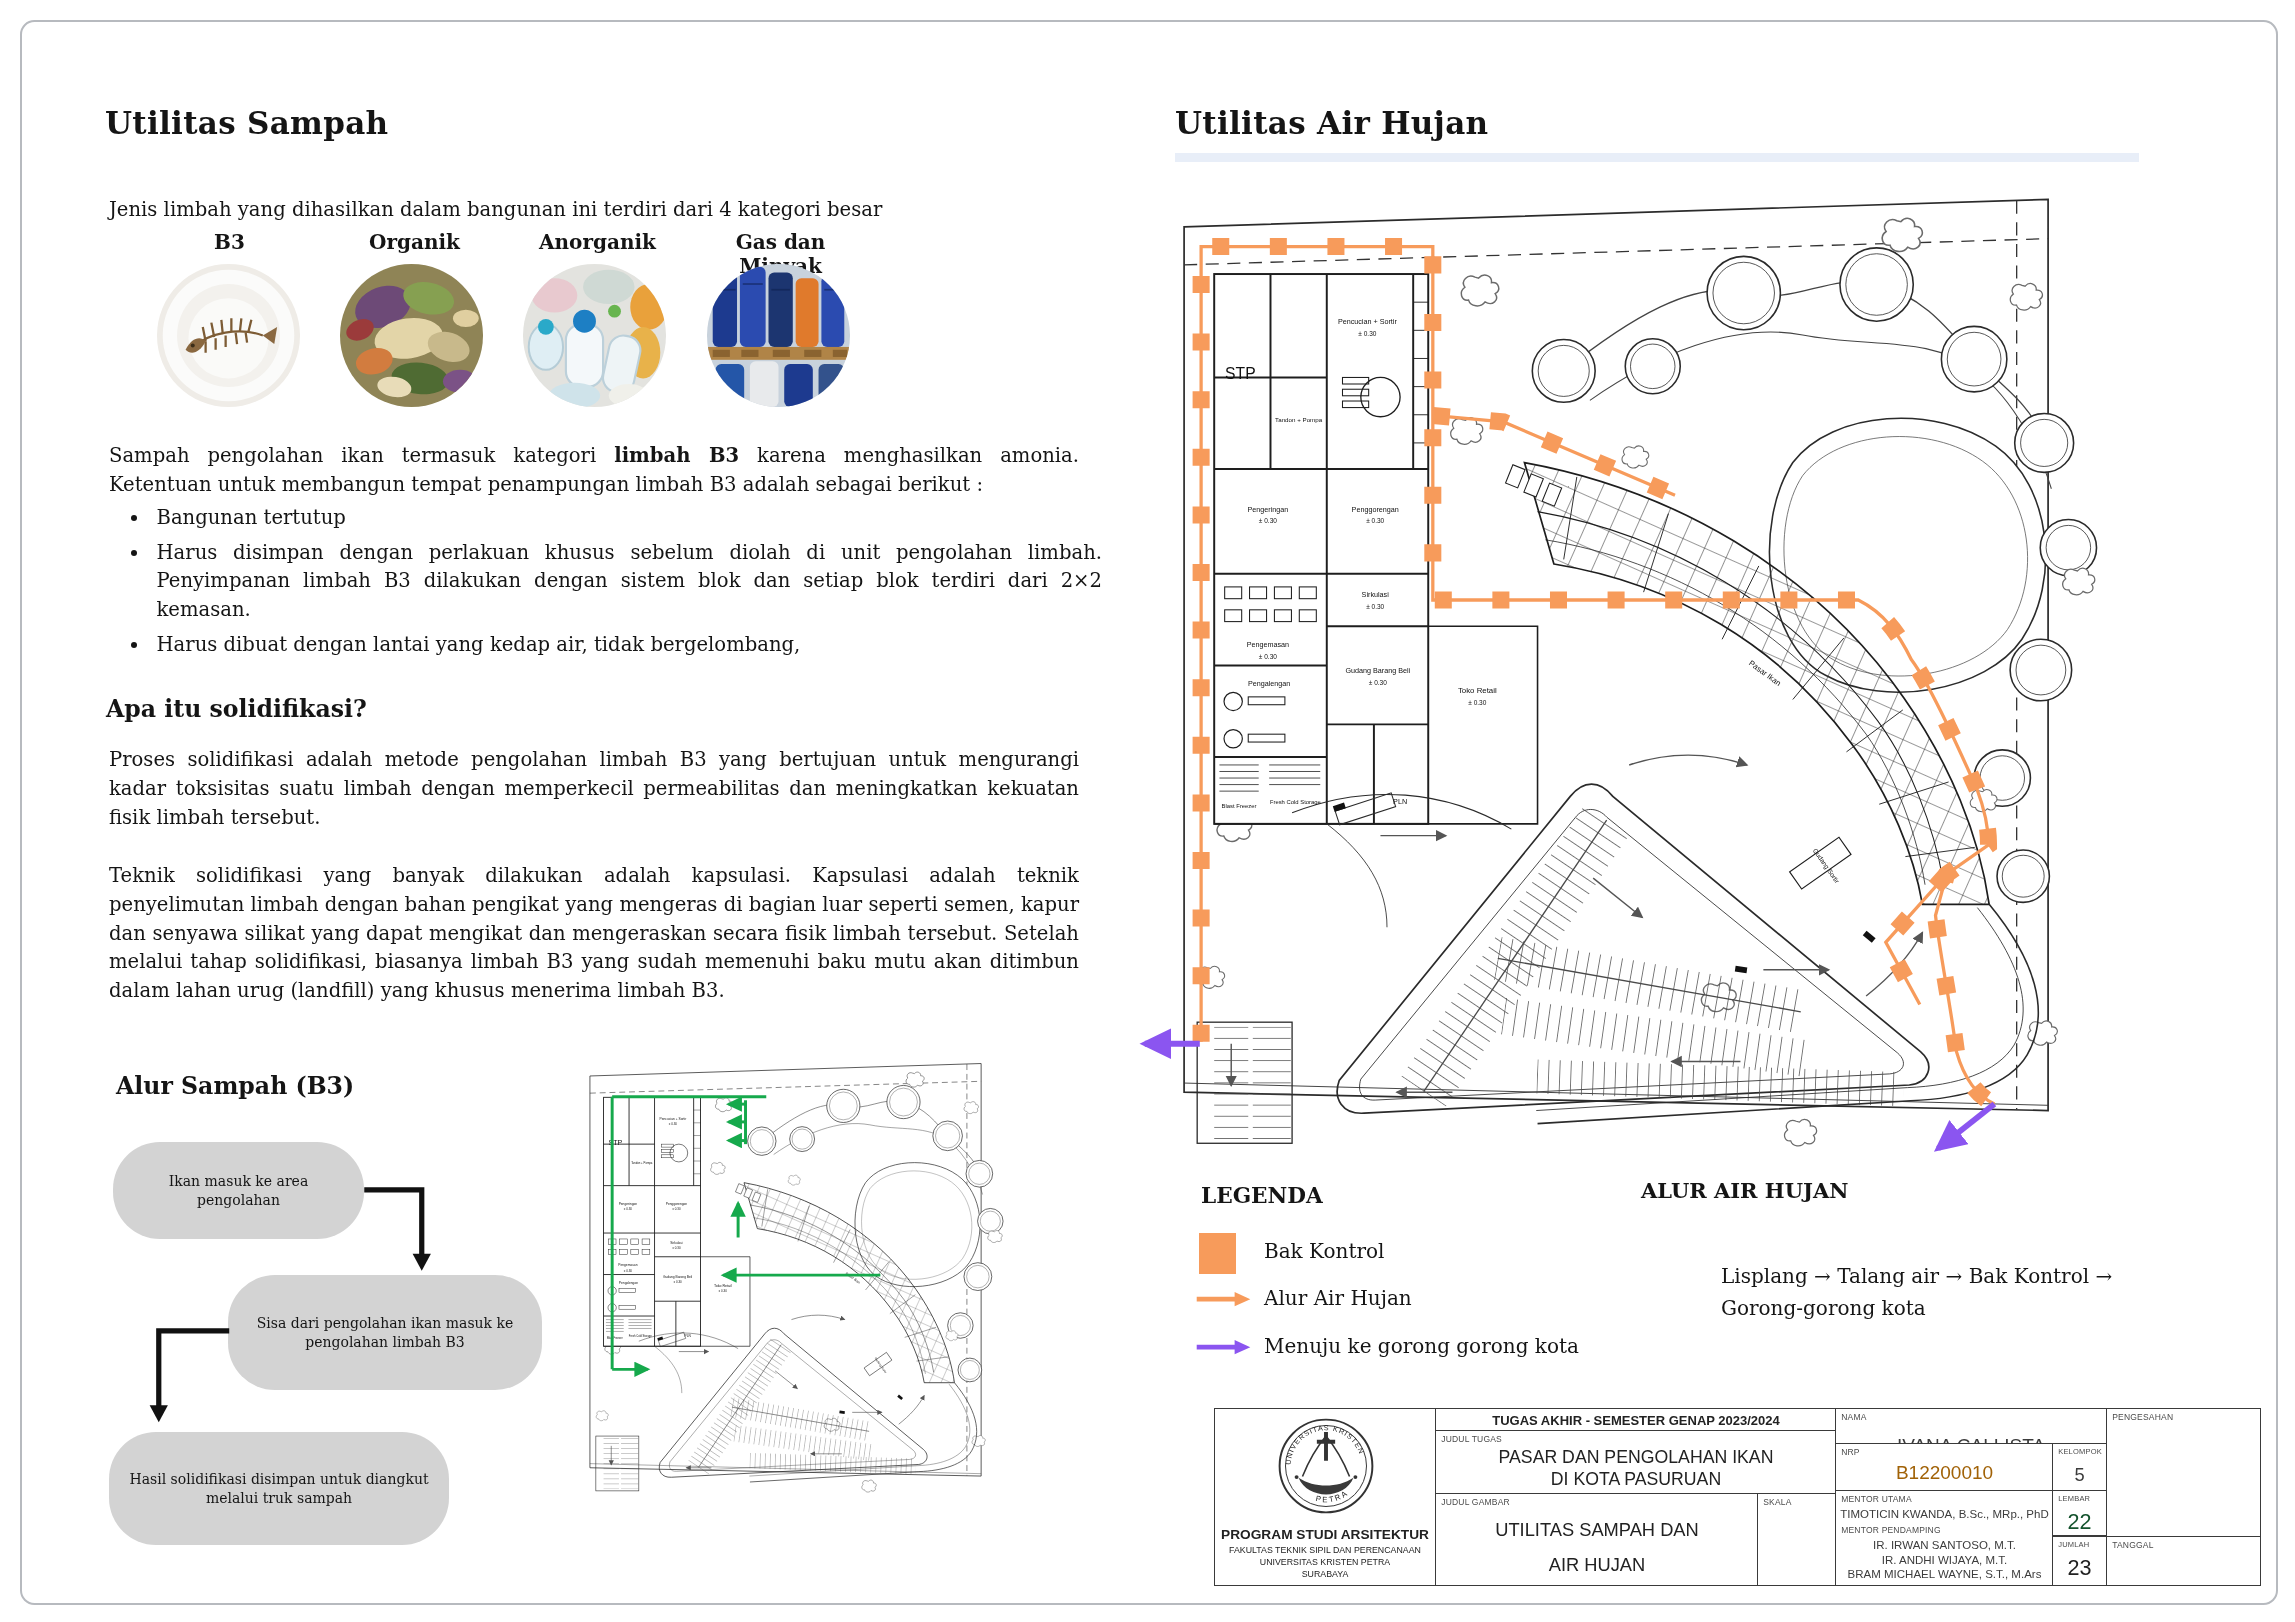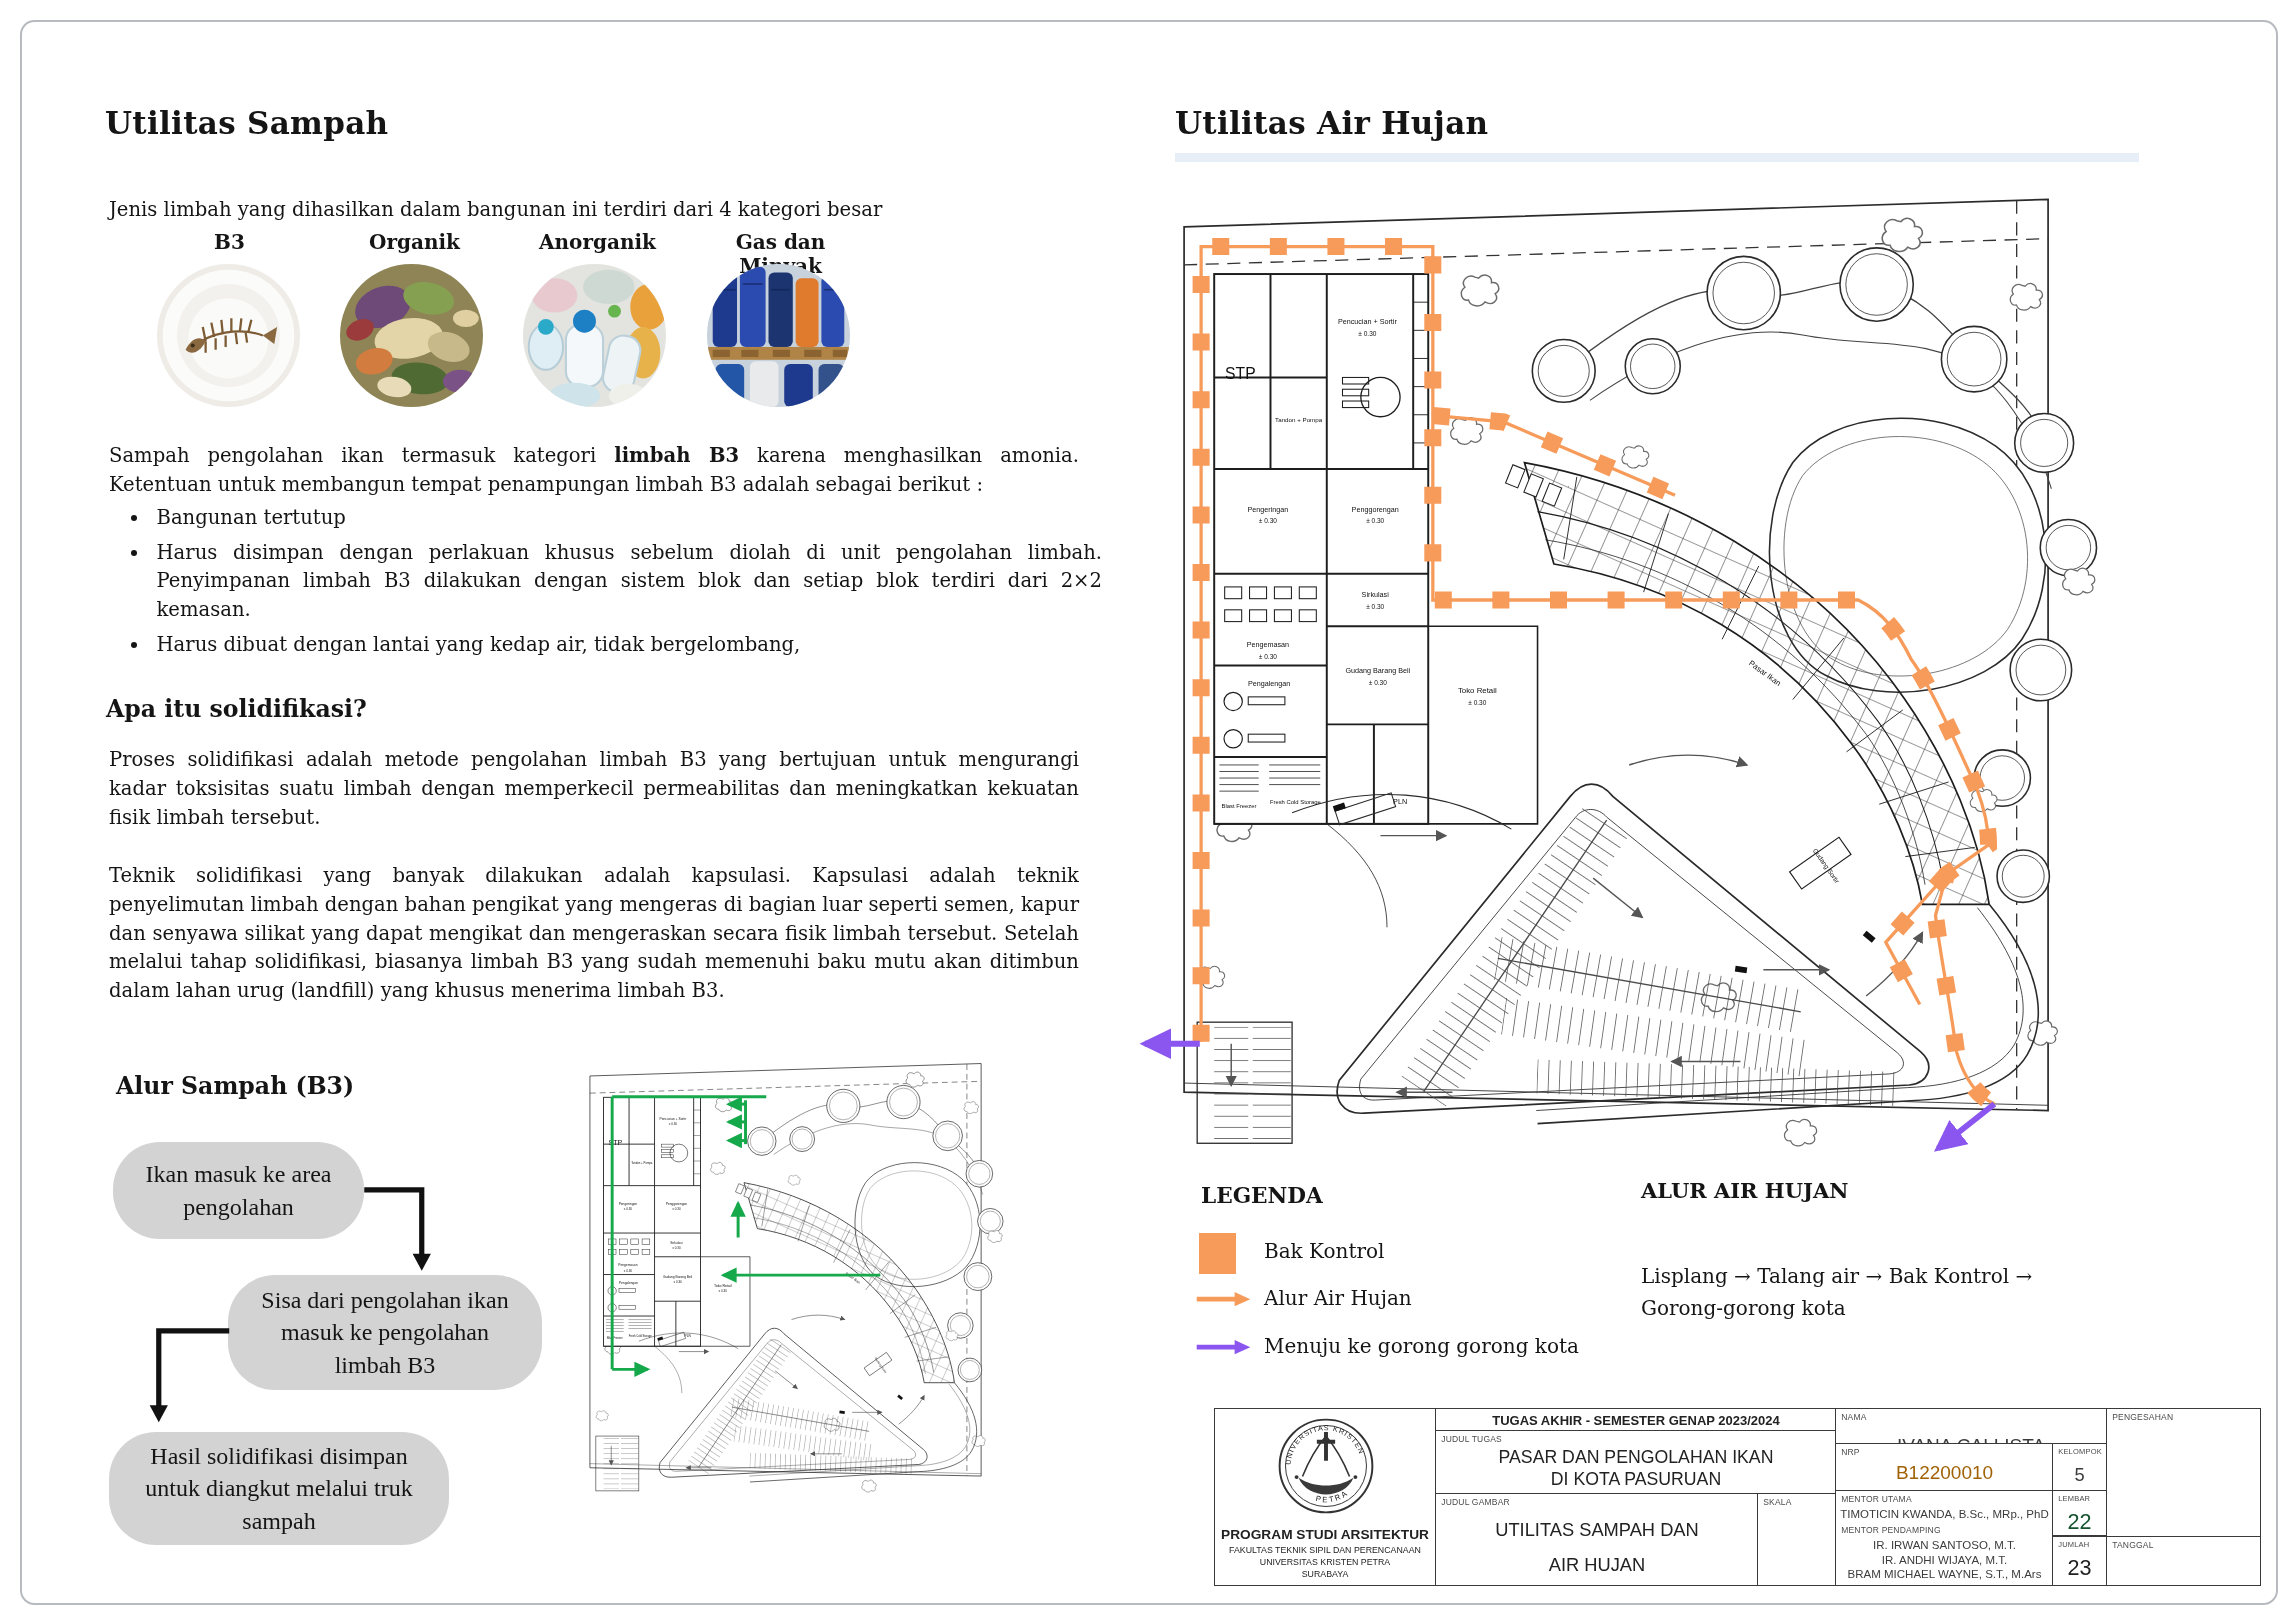--- a/index.html
+++ b/index.html
@@ -8,21 +8,21 @@
   .page-border{left:19.6px;top:19.6px;width:2254px;height:1581px;border:2px solid #b7babf;border-radius:14.4px;}
   h1.sec{font-size:31px;font-weight:bold;margin:0;letter-spacing:0.3px;}
   .underbar{background:#E8EEF8;height:8.5px;}
   .body-txt{font-size:19.6px;line-height:1.47;text-align:justify;}
   .cat-label{font-size:20px;font-weight:bold;text-align:center;width:151px;}
   .cat-img{width:143px;height:143px;border-radius:50%;overflow:hidden;}
   .cat-img svg{display:block;}
   ul.b3{margin:0;padding-left:26px;}
   ul.b3 li{font-size:19.6px;line-height:1.45;text-align:justify;margin-bottom:6.5px;padding-left:6.5px;}
   .sub{font-size:23.6px;font-weight:bold;}
-  .flowbox{background:#D3D3D3;border-radius:47px;display:flex;align-items:center;justify-content:center;text-align:center;font-size:24px;line-height:1.35;padding:11.8px 19.6px;box-sizing:border-box;font-family:Liberation Serif, serif;}
+  .flowbox{background:#D3D3D3;border-radius:47px;display:flex;align-items:center;justify-content:center;text-align:center;font-size:14px;line-height:1.35;padding:11.8px 19.6px;box-sizing:border-box;}
   .leg-label{font-size:20px;}
   .alur-flow{font-size:20px;line-height:1.6;}
   
   .tb{font-family:"Liberation Sans", sans-serif;color:#222;}
   .tb .cell{position:absolute;border:1.3px solid #3a3a3a;box-sizing:border-box;background:#fff;}
   .tb .lbl{position:absolute;left:5.2px;top:3.3px;font-size:8.5px;color:#4a4a4a;letter-spacing:0.2px;}
   .tb .val-c{width:100%;text-align:center;position:absolute;}
   svg text{font-family:"Liberation Sans", sans-serif;}
   .plan{position:absolute;}
 </style>
@@ -417,21 +417,21 @@
   <polygon points="62,3 86,14 62,25" fill="#F79B5B"></polygon>
 </svg>
 <div class="abs leg-label" style="left:1264px;top:1286px;">Alur Air Hujan</div>
 <svg class="abs" style="left:1194px;top:1338px;" width="59" height="18.3" viewBox="0 0 90 28">
   <line x1="4" y1="14" x2="66" y2="14" stroke="#8B55F0" stroke-width="7"></line>
   <polygon points="62,3 86,14 62,25" fill="#8B55F0"></polygon>
 </svg>
 <div class="abs leg-label" style="left:1264px;top:1334px;">Menuju ke gorong gorong kota</div>
 
 <div class="abs sub" style="left:1641px;top:1178px;font-size:21px;">ALUR AIR HUJAN</div>
-<div class="abs alur-flow" style="left:1641px;top:1260px;width:425px;">Lisplang  →  Talang air  →  Bak Kontrol  →  Gorong-gorong kota</div>
+<div class="abs alur-flow" style="left:1721px;top:1260px;width:425px;">Lisplang  →  Talang air  →  Bak Kontrol  →  Gorong-gorong kota</div>
 
 <div class="abs tb" style="left:1214px;top:1408px;width:1047px;height:178px;">
 
   <div class="cell" style="left:0;top:0;width:222px;height:178px;">
     <svg class="abs" style="left:62px;top:7.9px;" width="98" height="98" viewBox="-75 -75 150 150">
       <circle r="71" fill="#fff" stroke="#333" stroke-width="3"></circle>
       <circle r="62" fill="none" stroke="#333" stroke-width="1.5"></circle>
       <defs>
         <path id="sealTop" d="M-52,14 A54,54 0 1 1 52,14" fill="none"></path>
         <path id="sealBot" d="M-38,40 A54,54 0 0 0 38,40" fill="none"></path>

